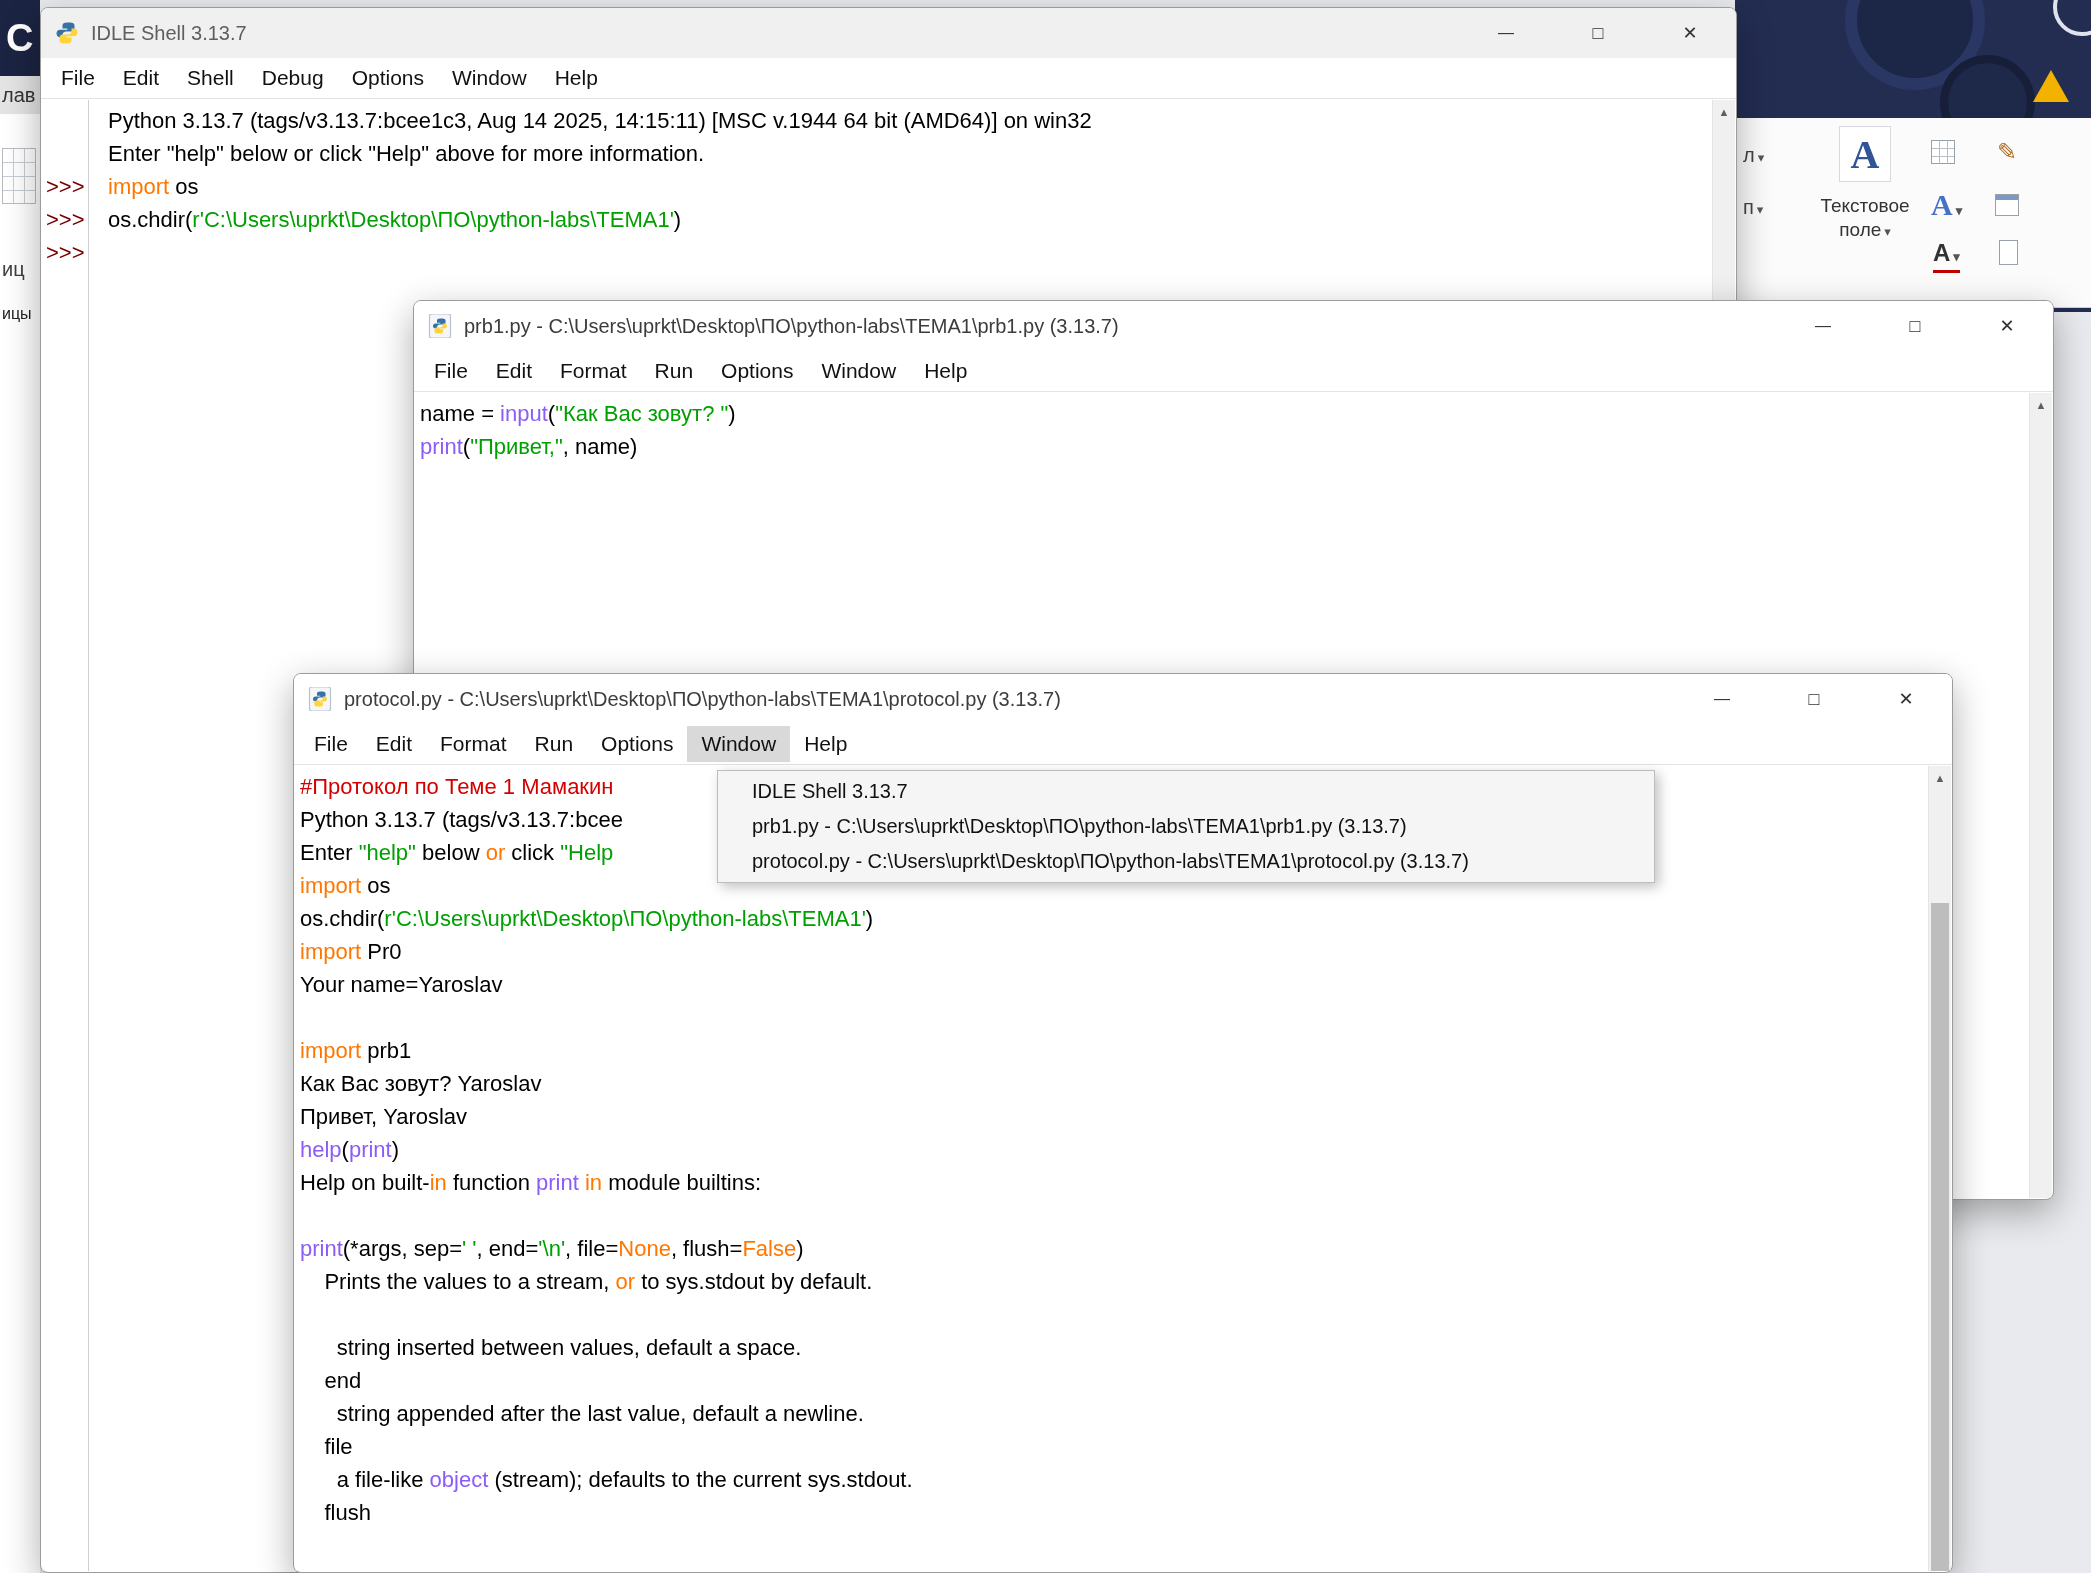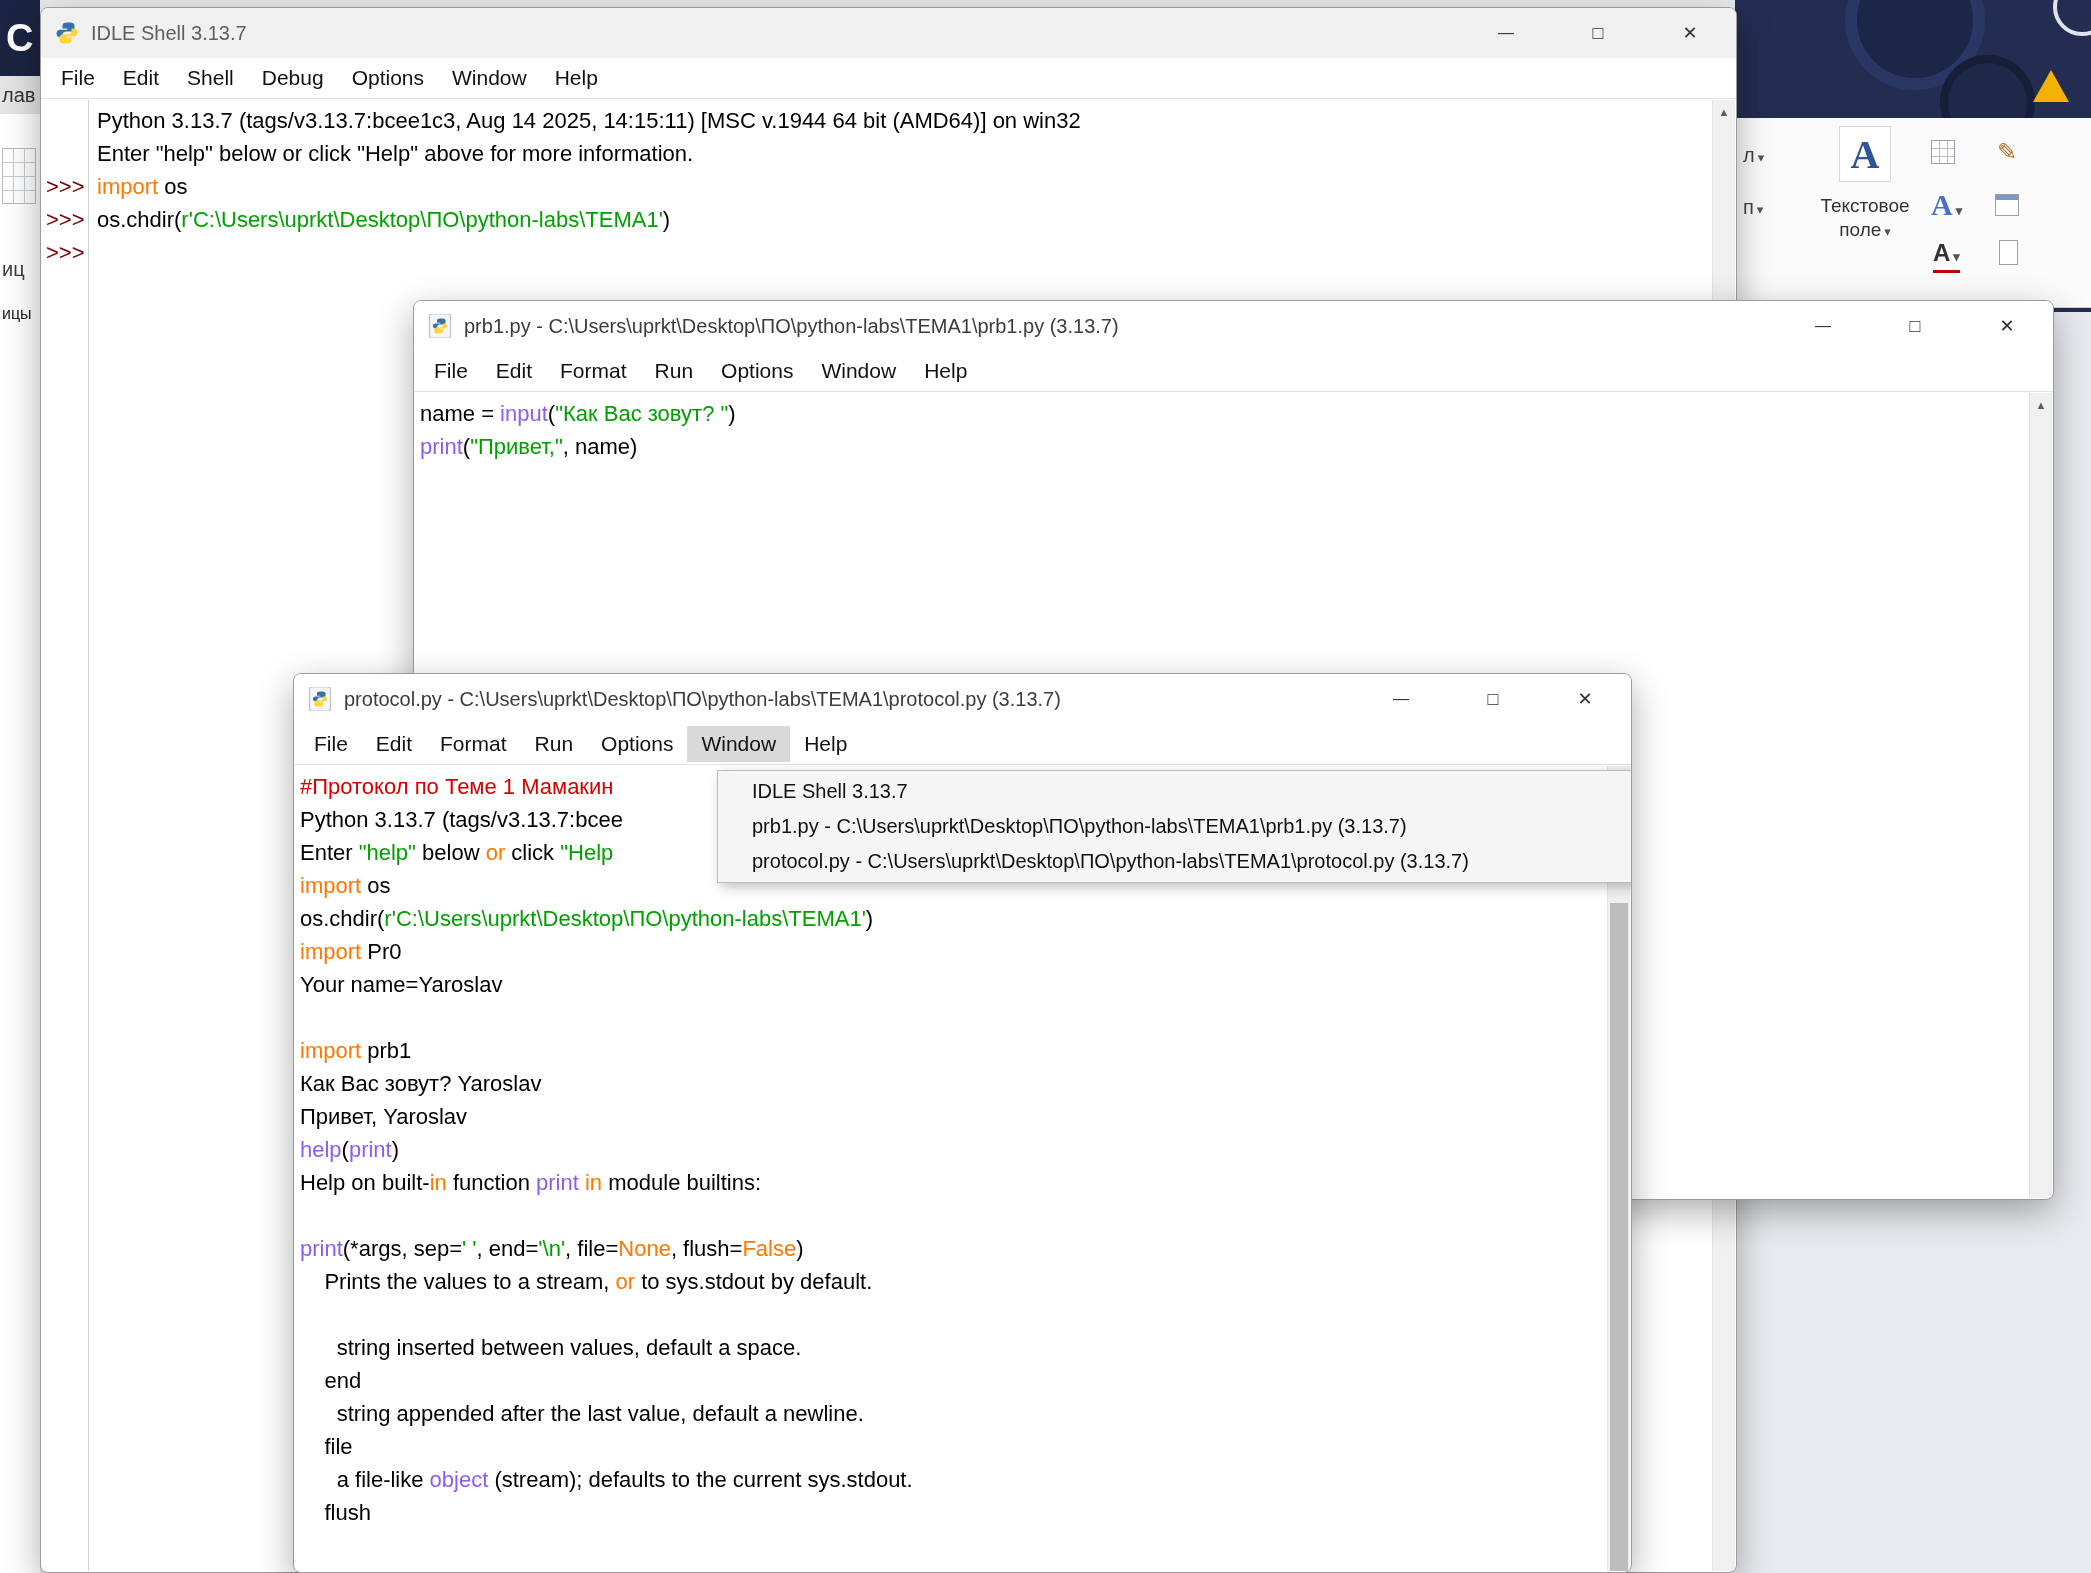--- a/index.html
+++ b/index.html
@@ -52,21 +52,21 @@
   .rb-datetime::before { content:""; position:absolute; left:0; top:0; right:0; height:5px; background:#7c98c4; }
   .rb-dropcap { position:absolute; left:198px; top:122px; font-size:24px; font-weight:bold; color:#333;
     border-bottom:3px solid #c00000; line-height:26px; }
   .rb-object { position:absolute; left:264px; top:122px; width:19px; height:25px; border:1px solid #9aa0a8; background:#fff; }
 
   
   .window { position:absolute; background:#fff; border:1px solid #9b9b9b; border-radius:8px; overflow:hidden;
     box-shadow:0 12px 36px rgba(0,0,0,.32); }
   .shell-win    { left:40px;  top:7px;   width:1697px; height:1566px; z-index:2; }
   .prb1-win     { left:413px; top:300px; width:1641px; height:900px;  z-index:3; }
-  .protocol-win { left:293px; top:673px; width:1339px; height:900px;  z-index:4; }
+  .protocol-win { left:293px; top:673px; width:1660px; height:900px;  z-index:4; }
 
   .titlebar { height:50px; display:flex; align-items:center; gap:12px; padding-left:14px; background:#fff; }
   .shell-win .titlebar { background:#f0f0f0; }
   .py-icon { width:24px; height:24px; flex:none; display:flex; }
   .title { font-size:20px; color:#3c3c3c; white-space:nowrap; overflow:hidden; }
   .shell-win .title { color:#5f5f5f; }
   .controls { margin-left:auto; display:flex; height:100%; }
   .ctl { width:92px; height:100%; display:flex; align-items:center; justify-content:center; font-size:18px; color:#333; }
   .ctl.min { font-size:16px; }
 
@@ -77,21 +77,21 @@
 
   .content { position:absolute; left:1px; top:92px; right:24px; bottom:1px; overflow:hidden; background:#fff;
     font-size:22px; line-height:33px; padding:4px 0 0 5px; }
   .cline { display:flex; white-space:pre; min-height:33px; }
   .code { white-space:pre; }
 
   
   .shell-content { padding-left:0; }
   .shell-content::before { content:""; position:absolute; left:46px; top:0; bottom:0; width:1px; background:#d0d0d0; }
   .shell-content .gutter { flex:0 0 46px; padding-left:4px; color:#770000; }
-  .shell-content .code { padding-left:9px; }
+  .shell-content .code { padding-left:20px; }
 
   
   .c-k   { color:#000000; }
   .c-kw  { color:#ff7700; }
   .c-str { color:#00a000; }
   .c-com { color:#d40000; }
   .c-bi  { color:#8b5cf6; }
 
   
   .vscroll { position:absolute; top:92px; right:1px; bottom:1px; width:23px; background:#f0f0f1;

